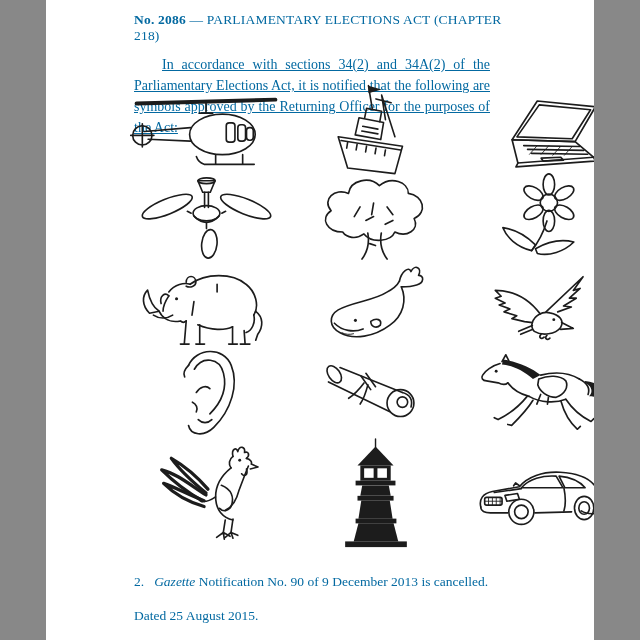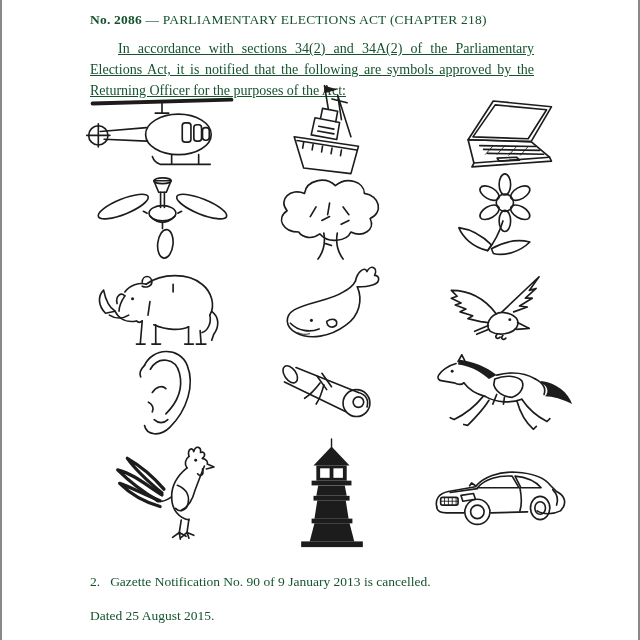--- a/index.html
+++ b/index.html
@@ -1,18 +1,18 @@
 <!DOCTYPE html>
 <html><head>
 <meta charset="utf-8">
 <style>
   html,body{margin:0;padding:0;background:#888;}
   .page{
-    position:relative;width:636px;height:640px;margin:0 auto;
-    background:#ffffff;color:#14532d;overflow:hidden;
+    position:relative;width:548px;height:640px;margin:0 auto;
+    background:#ffffff;color:#0369a1;overflow:hidden;
     font-family:"Liberation Serif","DejaVu Serif",serif;
   }
   .header{
     padding:12px 84px 0 88px;font-size:13.5px;letter-spacing:.2px;
   }
   .header .num{font-weight:bold;}
   .intro{
     margin:10px 104px 0 88px;font-size:14px;line-height:1.5;
     text-align:justify;text-indent:28px;text-decoration:underline;
   }
@@ -23,21 +23,21 @@
   }
   .cell{display:flex;align-items:center;justify-content:center;}
   .cell svg{stroke:#1c1c1c;fill:none;stroke-width:1.7;stroke-linecap:round;stroke-linejoin:round;}
   .cell svg .f{fill:#1c1c1c;stroke:none;}
   .cell svg .w{fill:#ffffff;stroke:none;}
   .cell svg .thick{stroke-width:3.4;}
   .clause{
     position:absolute;left:88px;right:84px;top:560px;font-size:13.5px;
   }
   .clause .num{margin-right:10px;}
-  .it{}
+  .it{font-style:italic;}
   .dated{position:absolute;left:88px;top:594px;font-size:13.5px;}
   .sig{position:absolute;right:84px;top:606px;text-align:right;font-size:13.5px;line-height:1.25;}
 </style>
 </head>
 <body>
 
 <div class="page">
 
   <div class="header">
     <span class="num">No. 2086</span>
@@ -264,21 +264,21 @@
         <path d="M96 38 C98 48 98 56 96 62"></path>
         <path d="M50 36 l-4 -3 l-2 3"></path>
         <path d="M130 40 c4 4 6 10 4 16"></path>
       </svg>
     </div>
 
   </div>
 
   <p class="clause">
     <span class="num">2.</span><span class="it">Gazette</span>
-    <span>Notification No. 90 of 9 January 2013 is cancelled.</span>
+    <span>Notification No. 90 of 9 December 2013 is cancelled.</span>
   </p>
 
   <p class="dated">Dated 25 August 2015.</p>
 
   <div class="sig">
   </div>
 
 </div>
 
 </body></html>

